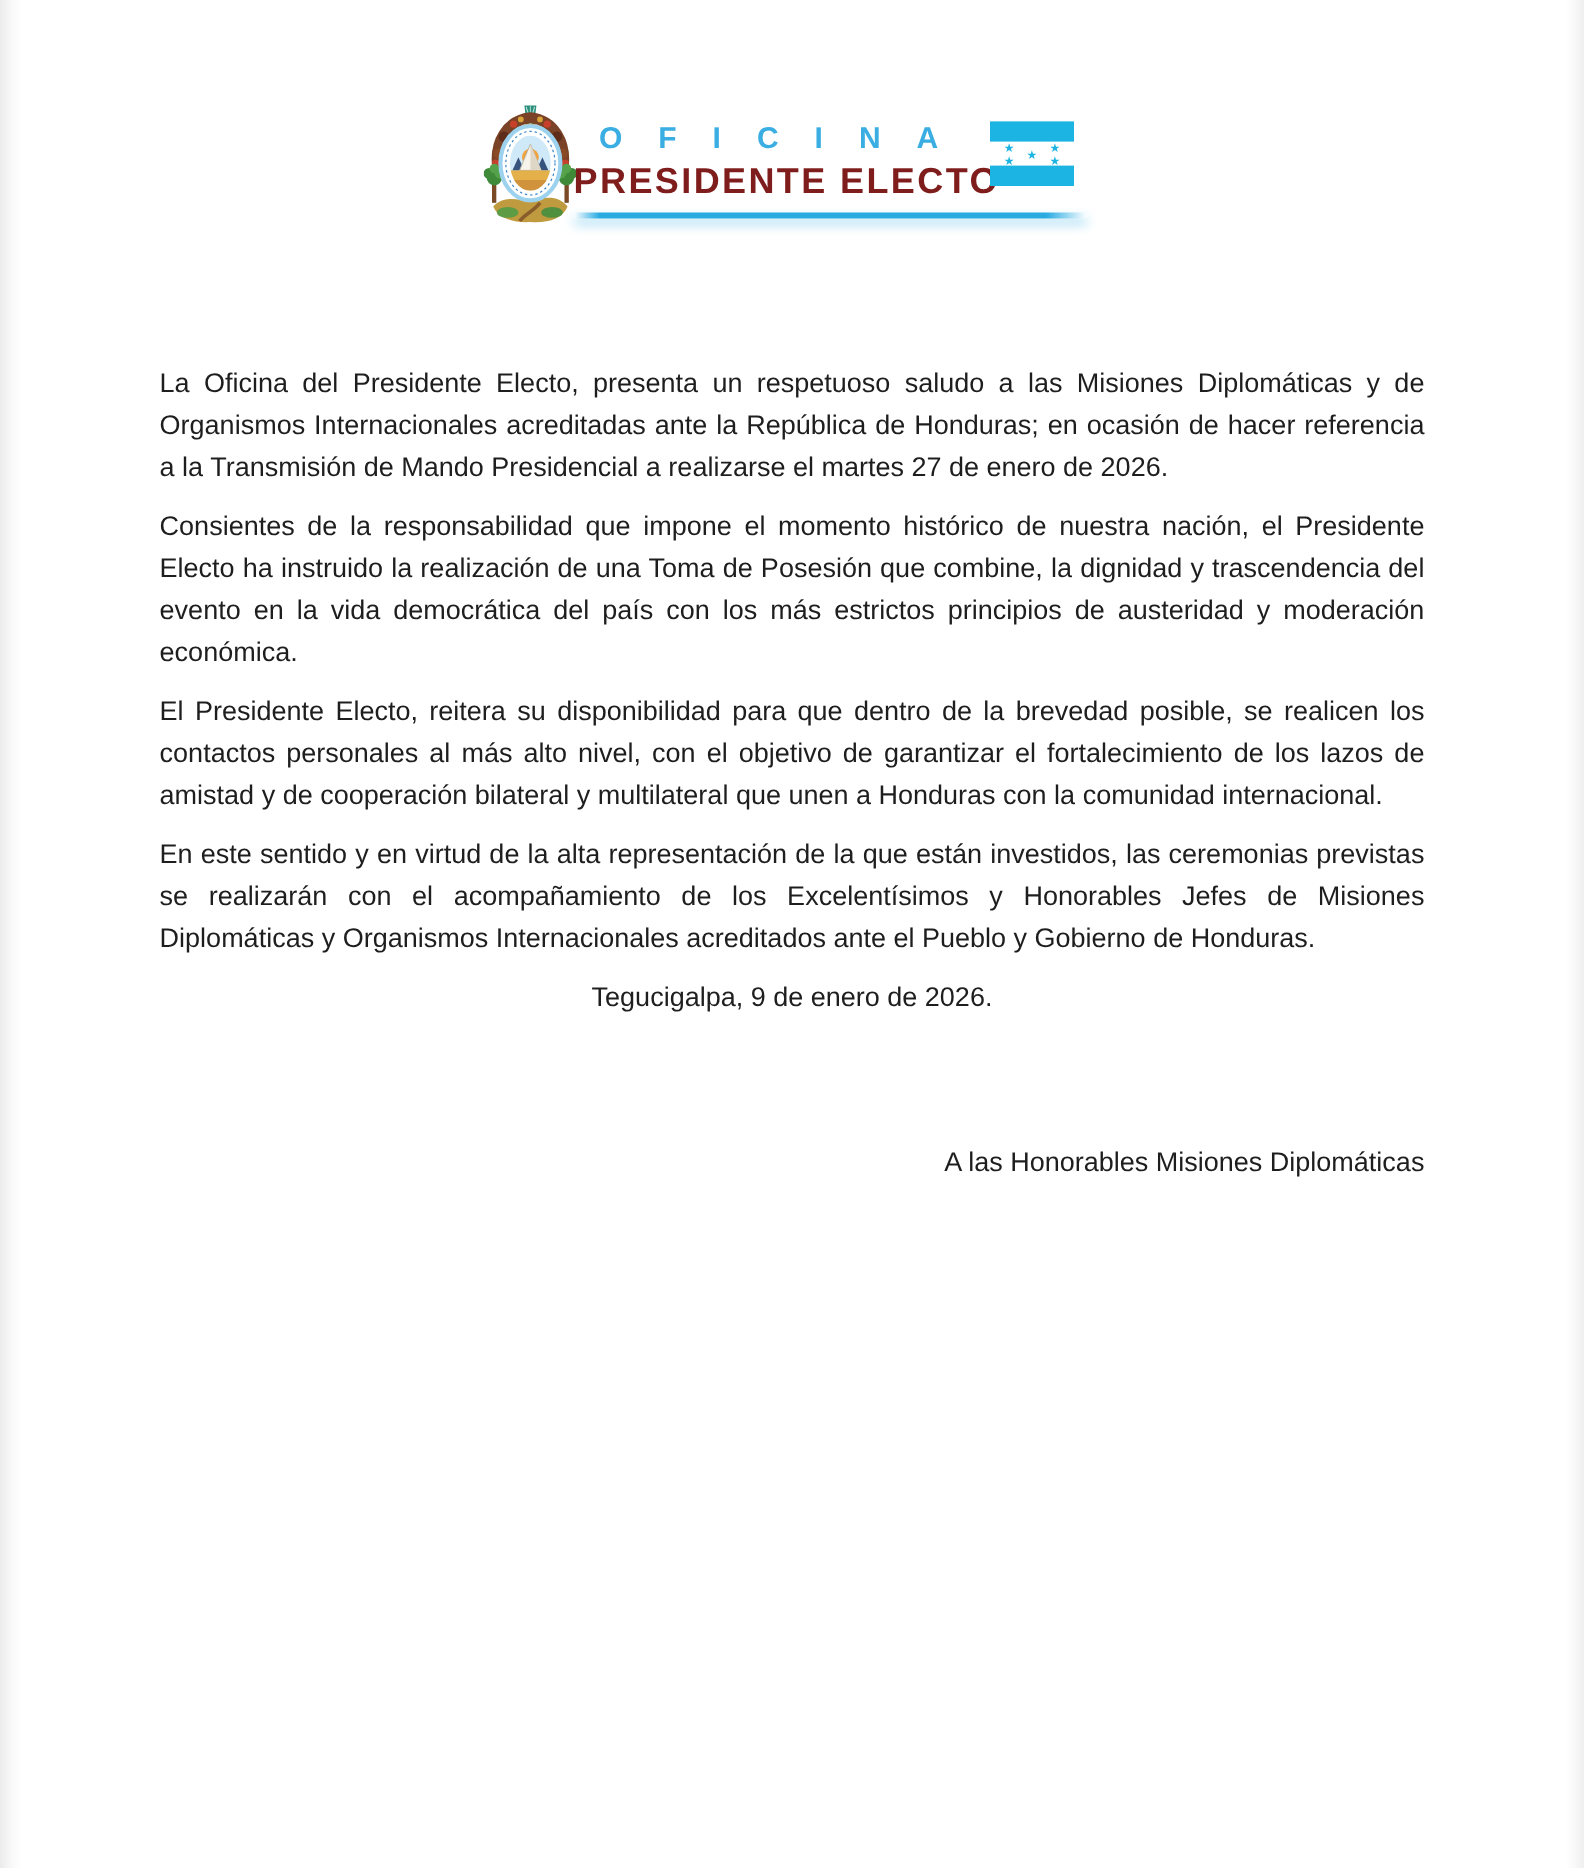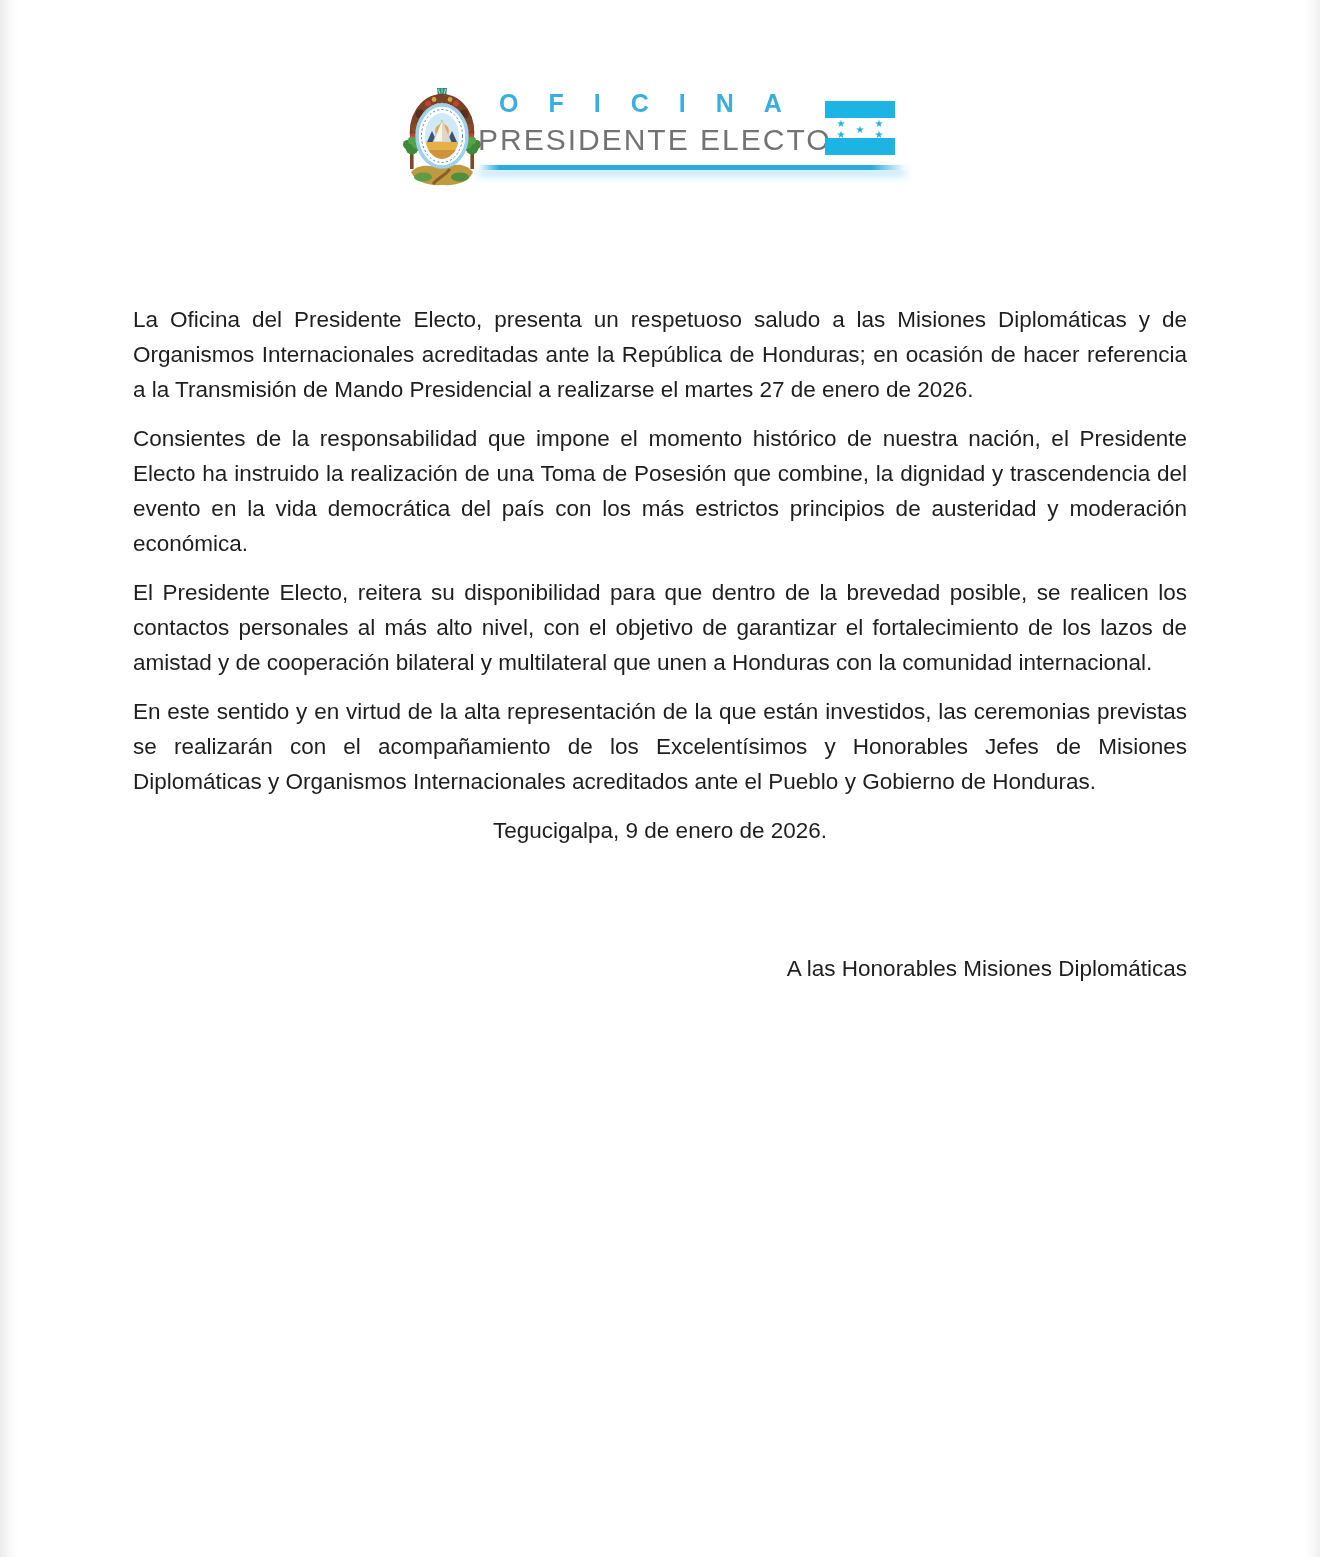--- a/index.html
+++ b/index.html
@@ -28,37 +28,37 @@
   .page { position: relative; width: 1054px; margin: 0 auto; }
 
   
   .header {
     position: relative;
     margin-top: 84px;
     height: 110px;
   }
   .coat { position: absolute; left: 270px; top: 0; }
   .titleblock {
-    position: absolute; left: 345px; top: 2px; width: 340px;
+    position: absolute; left: 345px; top: 14px; width: 340px;
     text-align: center; white-space: nowrap;
   }
   .title-oficina {
     font-weight: bold;
     font-size: 25px;
     line-height: 34px;
     letter-spacing: 30px;
     text-indent: 15px;
     color: #3AAEE2;
   }
   .title-presidente {
-    font-weight: normal;
+    font-weight: bold;
     font-size: 30px;
     line-height: 40px;
     letter-spacing: 2px;
-    color: #737373;
+    color: #7f1d1d;
   }
   .title-underline {
     margin-top: 5px;
     height: 4.5px;
     width: 428px;
     border-radius: 3px;
     background: linear-gradient(90deg, rgba(41,171,226,0) 0%, #29ABE2 5%, #29ABE2 92%, rgba(41,171,226,0) 100%);
     box-shadow: 0 5px 9px rgba(41,171,226,0.45);
   }
   .flag { position: absolute; left: 692px; top: 17px; }

